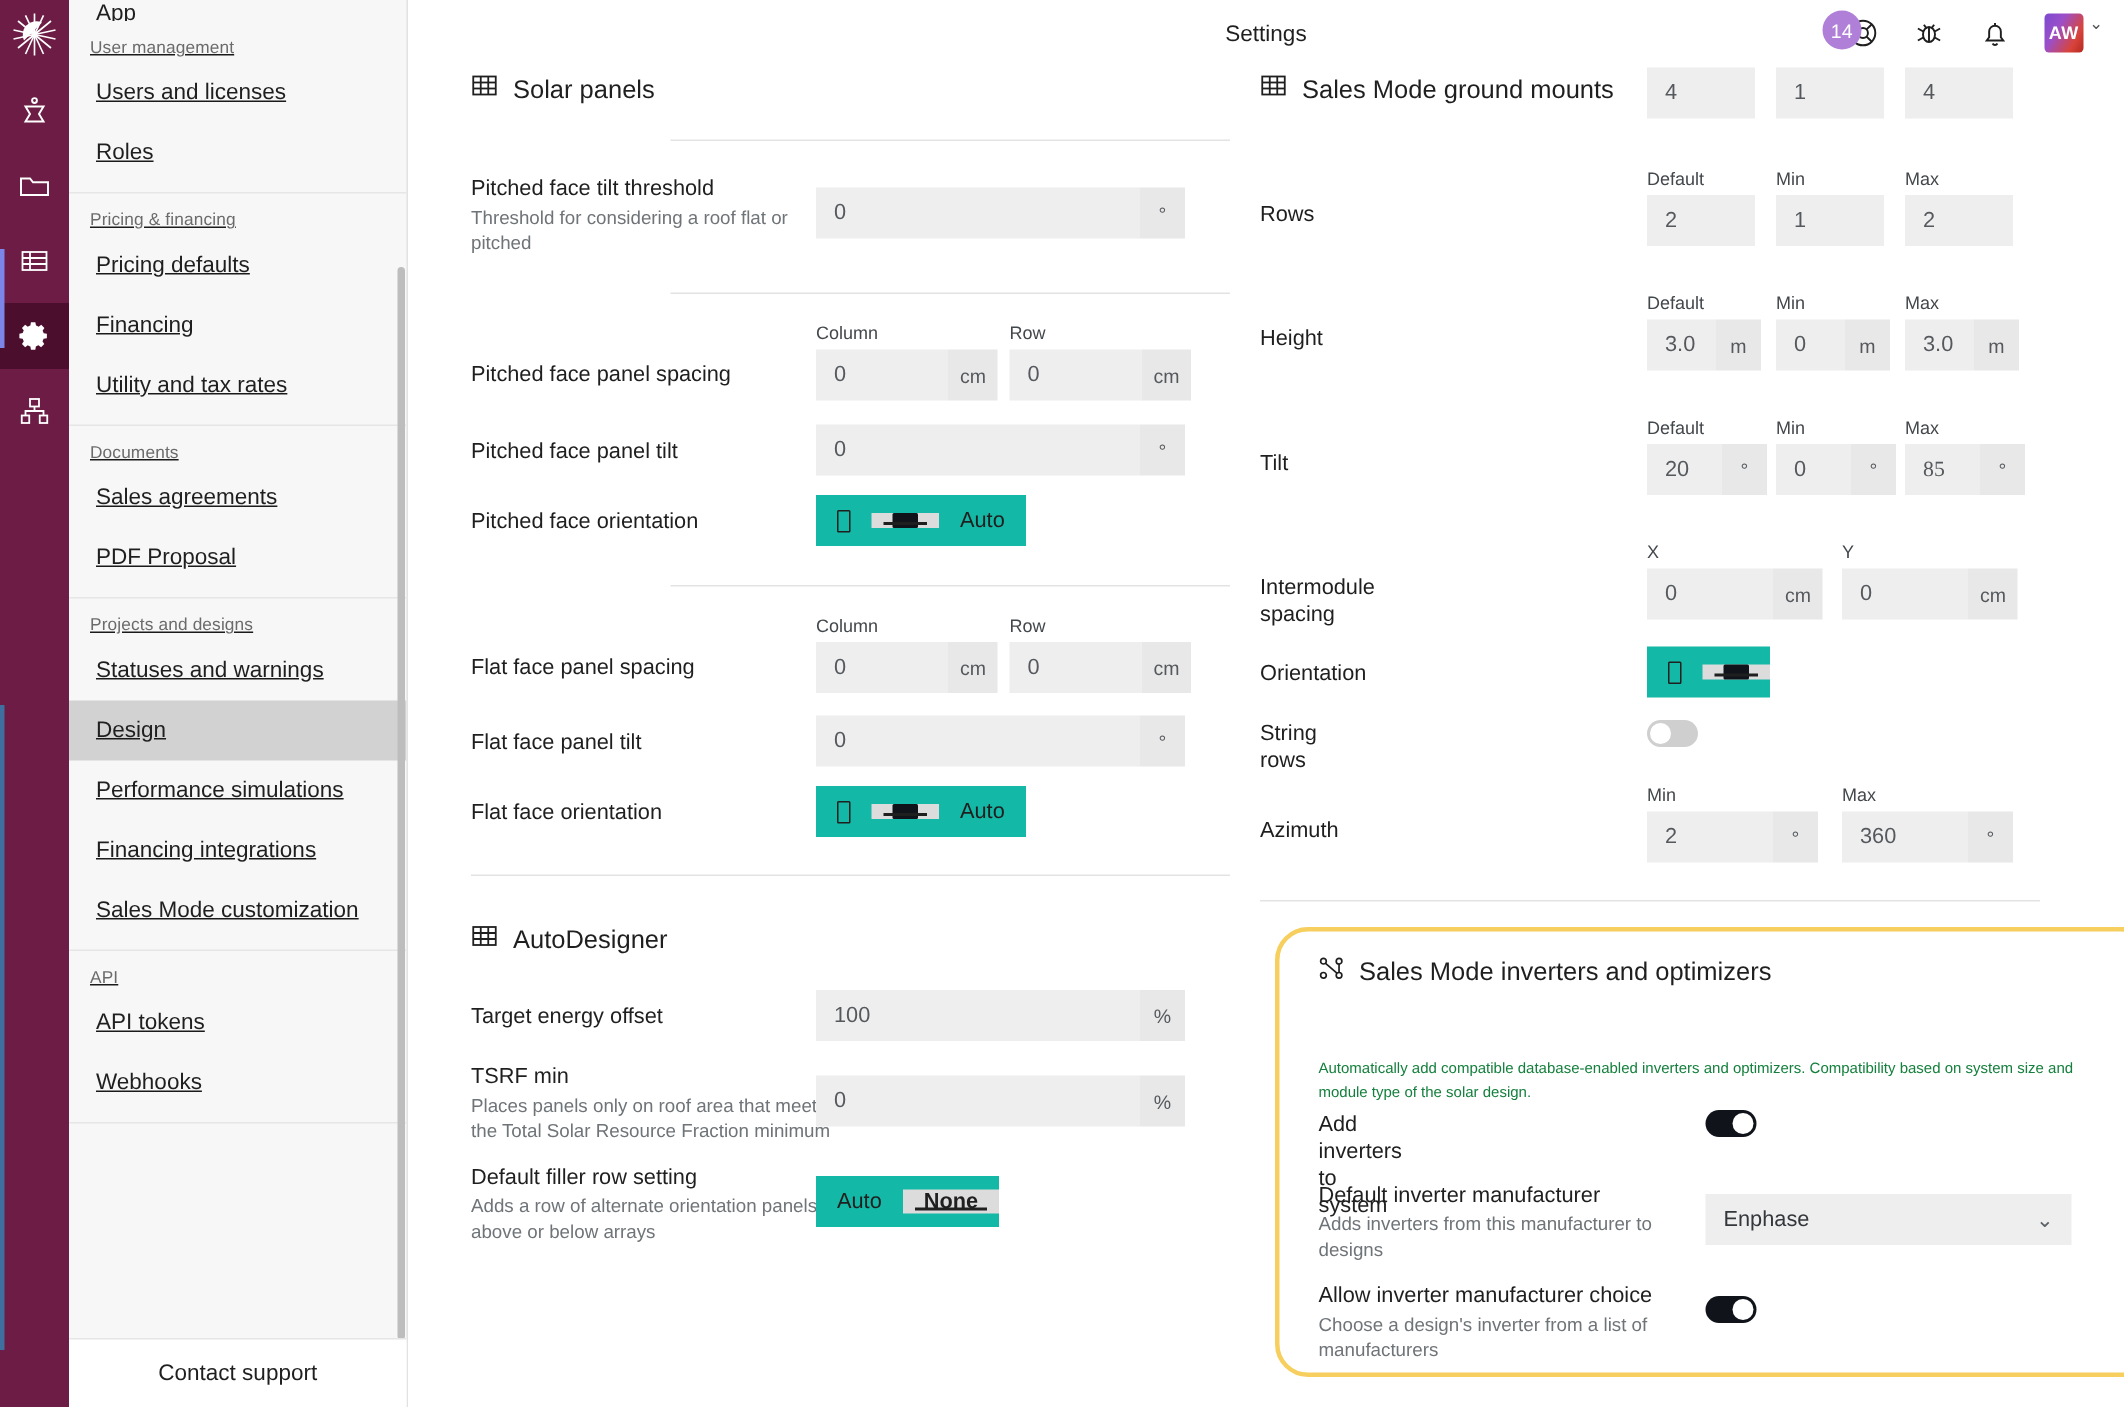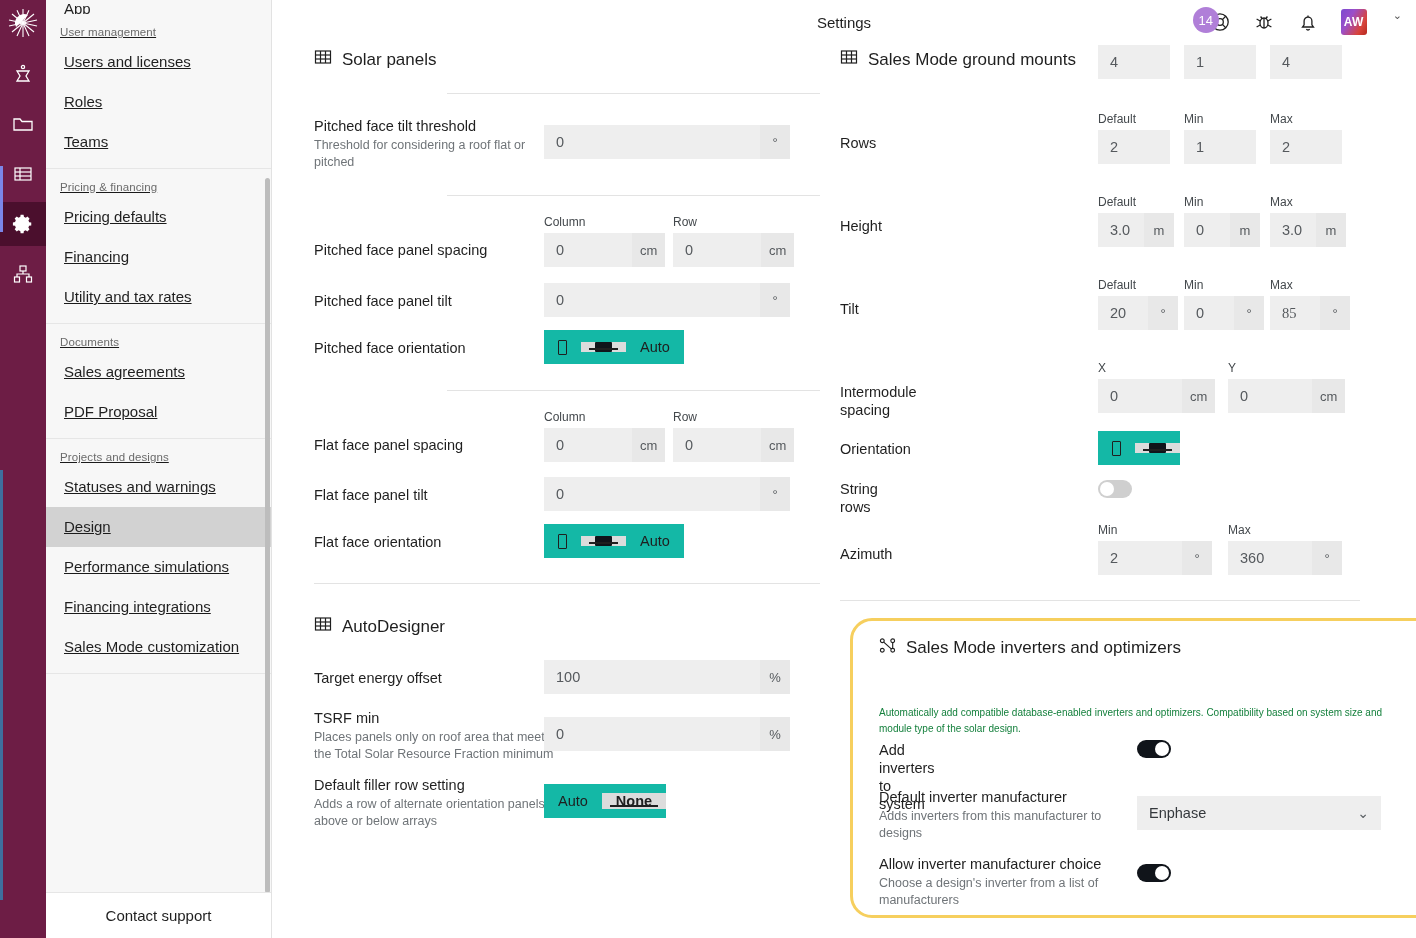--- a/index.html
+++ b/index.html
@@ -221,21 +221,20 @@
   </div>
 
   <div class="sidebar">
     <div class="sidebar-scroll">
       <div class="sb-item cut">App</div>
 
       <div class="sb-group">
         <div class="sb-head">User management</div>
         <div class="sb-item">Users and licenses</div>
         <div class="sb-item">Roles</div>
-        <div class="sb-item">Teams</div>
       </div>
 
       <div class="sb-group">
         <div class="sb-head">Pricing &amp; financing</div>
         <div class="sb-item">Pricing defaults</div>
         <div class="sb-item">Financing</div>
         <div class="sb-item">Utility and tax rates</div>
       </div>
 
       <div class="sb-group">
@@ -246,20 +245,25 @@
 
       <div class="sb-group">
         <div class="sb-head">Projects and designs</div>
         <div class="sb-item">Statuses and warnings</div>
         <div class="sb-item active">Design</div>
         <div class="sb-item">Performance simulations</div>
         <div class="sb-item">Financing integrations</div>
         <div class="sb-item">Sales Mode customization</div>
       </div>
 
+      <div class="sb-group">
+        <div class="sb-head">API</div>
+        <div class="sb-item">API tokens</div>
+        <div class="sb-item">Webhooks</div>
+      </div>
 
       <div class="sb-scrollbar"></div>
     </div>
     <div class="sb-footer">Contact support</div>
   </div>
 
   <div class="main">
 
     <div class="panes">
 
@@ -662,21 +666,21 @@
         </div>
 
         <div class="icon-btn">
           <svg width="22" height="22" viewBox="0 0 22 22" fill="none" stroke="#1f1f1f" stroke-width="1.3">
             <path d="M5.5 16 h11 l-1.6-2.2V10a3.9 3.9 0 0 0-7.8 0v3.8L5.5 16z"></path>
             <path d="M9.4 18 a1.8 1.8 0 0 0 3.2 0"></path>
             <line x1="11" y1="4.4" x2="11" y2="6.1"></line>
           </svg>
         </div>
 
-        <div style="display:flex;gap:26px;">
+        <div style="display:flex;gap:4px;">
           <div class="avatar">AW</div>
           <span class="chev" style="margin-left:0;">⌄</span>
         </div>
       </div>
     </div>
 
   </div>
 </div>
 
 </body></html>

